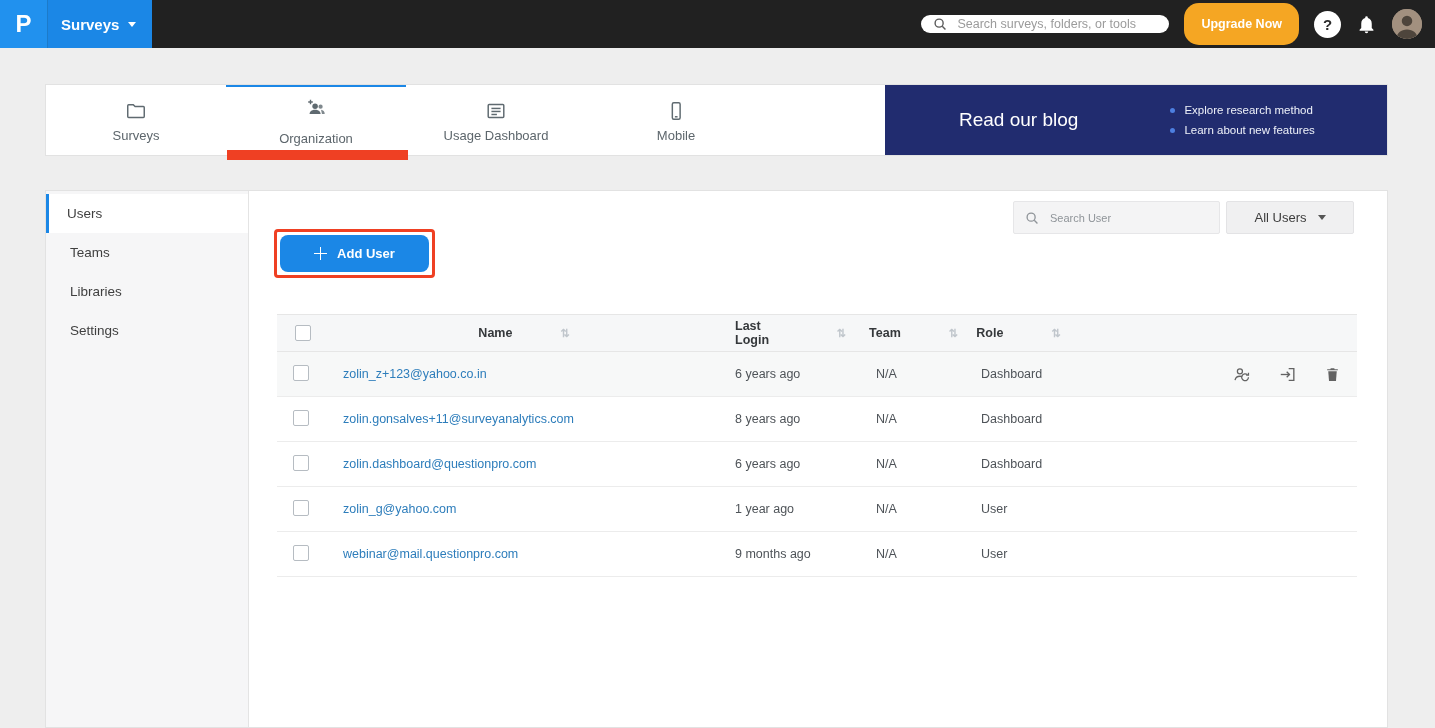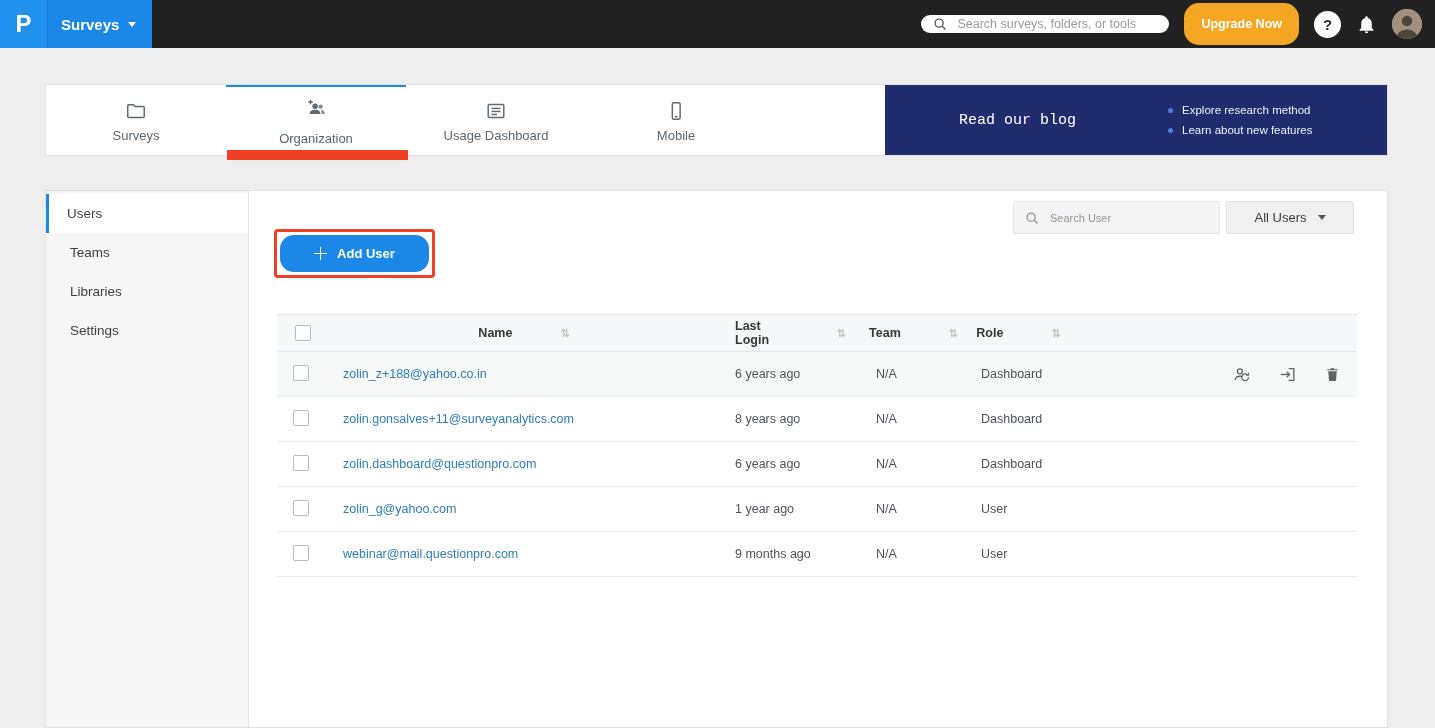--- a/index.html
+++ b/index.html
@@ -27,41 +27,41 @@
   .avatar{width:30px;height:30px;border-radius:50%;overflow:hidden;cursor:pointer;background:#9a8c7e;display:flex;}
 
   
   .tabcard{position:absolute;left:45px;top:84px;width:1343px;height:72px;background:#fff;border:1px solid #e2e2e2;display:flex;}
   .tabs{display:flex;}
   .tab{width:180px;display:flex;flex-direction:column;align-items:center;justify-content:center;gap:6px;cursor:pointer;border-top:2px solid transparent;}
   .tab .tlabel{font-size:13px;color:#5d666c;}
   .tab.active{border-top-color:#1b87e6;gap:12px;}
   .tab-underline{position:absolute;left:181px;top:65px;width:181px;height:10px;background:#ef4023;}
   .promo{margin-left:auto;width:502px;height:100%;background:#212c6f;display:flex;align-items:center;color:#fff;}
-  .promo-title{font-size:15px;margin-left:74px;cursor:pointer;white-space:nowrap;font-weight:500;font-family:Liberation Mono, monospace;}
+  .promo-title{font-size:19px;margin-left:74px;cursor:pointer;white-space:nowrap;font-weight:500;}
   .promo-bullets{margin-left:92px;display:flex;flex-direction:column;gap:8px;}
   .pb{font-size:11.5px;display:flex;align-items:center;gap:9px;color:#eef1f9;}
   .pdot{width:5px;height:5px;border-radius:50%;background:#4d7fe0;flex:none;}
 
   
   .main{position:absolute;left:45px;top:190px;width:1343px;height:538px;background:#fff;border:1px solid #e2e2e2;display:flex;}
   .sidebar{width:203px;background:#f6f6f7;border-right:1px solid #e4e4e4;padding-top:3px;}
   .side-item{height:39px;display:flex;align-items:center;padding-left:21px;font-size:13.5px;color:#404040;cursor:pointer;border-left:3px solid transparent;}
   .side-item.active{background:#fff;border-left-color:#1b87e6;padding-left:18px;margin-left:0;border-left-width:3px;text-align:center;}
   .content{flex:1;position:relative;}
 
   .content-top{position:absolute;top:10px;right:33px;display:flex;gap:6px;}
   .usearch{width:207px;height:33px;background:#f4f4f5;border:1px solid #e6e6e8;border-radius:2px;display:flex;align-items:center;padding:0 11px;gap:9px;}
   .usearch input{border:none;outline:none;background:transparent;flex:1;font-size:11px;color:#333;font-family:inherit;}
   .usearch input::placeholder{color:#8f9499;}
   .filter{width:128px;height:33px;background:#f0f0f1;border:1px solid #e3e3e5;border-radius:2px;display:flex;align-items:center;justify-content:center;gap:11px;font-size:13px;color:#3c3c3c;cursor:pointer;}
   .filter .caret-down{border-top-color:#555;}
 
   .annotation{position:absolute;left:25px;top:38px;border:3px solid #ef4023;border-radius:4px;padding:3px;}
-  .adduser{width:149px;height:37px;background:#1b87e6;color:#fff;border:none;border-radius:14px;font-size:13px;font-weight:bold;
+  .adduser{width:149px;height:37px;background:#1b87e6;color:#fff;border:none;border-radius:8px;font-size:13px;font-weight:bold;
            display:flex;align-items:center;justify-content:center;gap:10px;cursor:pointer;font-family:inherit;}
   .plus{position:relative;width:13px;height:13px;flex:none;}
   .plus::before{content:"";position:absolute;left:5.6px;top:0;width:1.8px;height:13px;background:#fff;}
   .plus::after{content:"";position:absolute;top:5.6px;left:0;width:13px;height:1.8px;background:#fff;}
 
   
   .table{position:absolute;left:28px;top:123px;width:1080px;font-size:12.5px;}
   .thead,.trow{display:grid;grid-template-columns:50px 392px 141px 105px 105px 1fr;align-items:center;}
   .thead{height:38px;background:#f6f7f8;border-top:1px solid #e6e6e6;border-bottom:1px solid #e6e6e6;color:#35383b;font-weight:bold;}
   .th{display:flex;align-items:center;justify-content:center;padding:0 14px 0 16px;gap:48px;}
@@ -224,21 +224,21 @@
           </div>
         <div class="th">
             <span>Role</span>
             <span class="sort"></span>
           </div>
         <div class="th"></div>
       </div>
 
       <div class="trow hover">
         <div><input type="checkbox" style=""></div>
-        <div class="cell cell-name"><a>zolin_z+188@yahoo.co.in</a></div>
+        <div class="cell cell-name"><a>zolin_z+123@yahoo.co.in</a></div>
         <div class="cell">6 years ago</div>
         <div class="cell">N/A</div>
         <div class="cell">Dashboard</div>
         <div></div>
         <div class="actions">
           <span class="action">
             <svg viewBox="0 0 24 24" width="19" height="19" fill="none" stroke="#636363" stroke-width="1.6">
                 <circle cx="10" cy="8" r="3.2"></circle>
                 <path d="M3.8 19c.7-3 3.2-4.8 6.2-4.8 1 0 2 .2 2.8.7"></path>
                 <path d="M20.8 15.5a4.3 4.3 0 1 1-1.3-3.1"></path>

